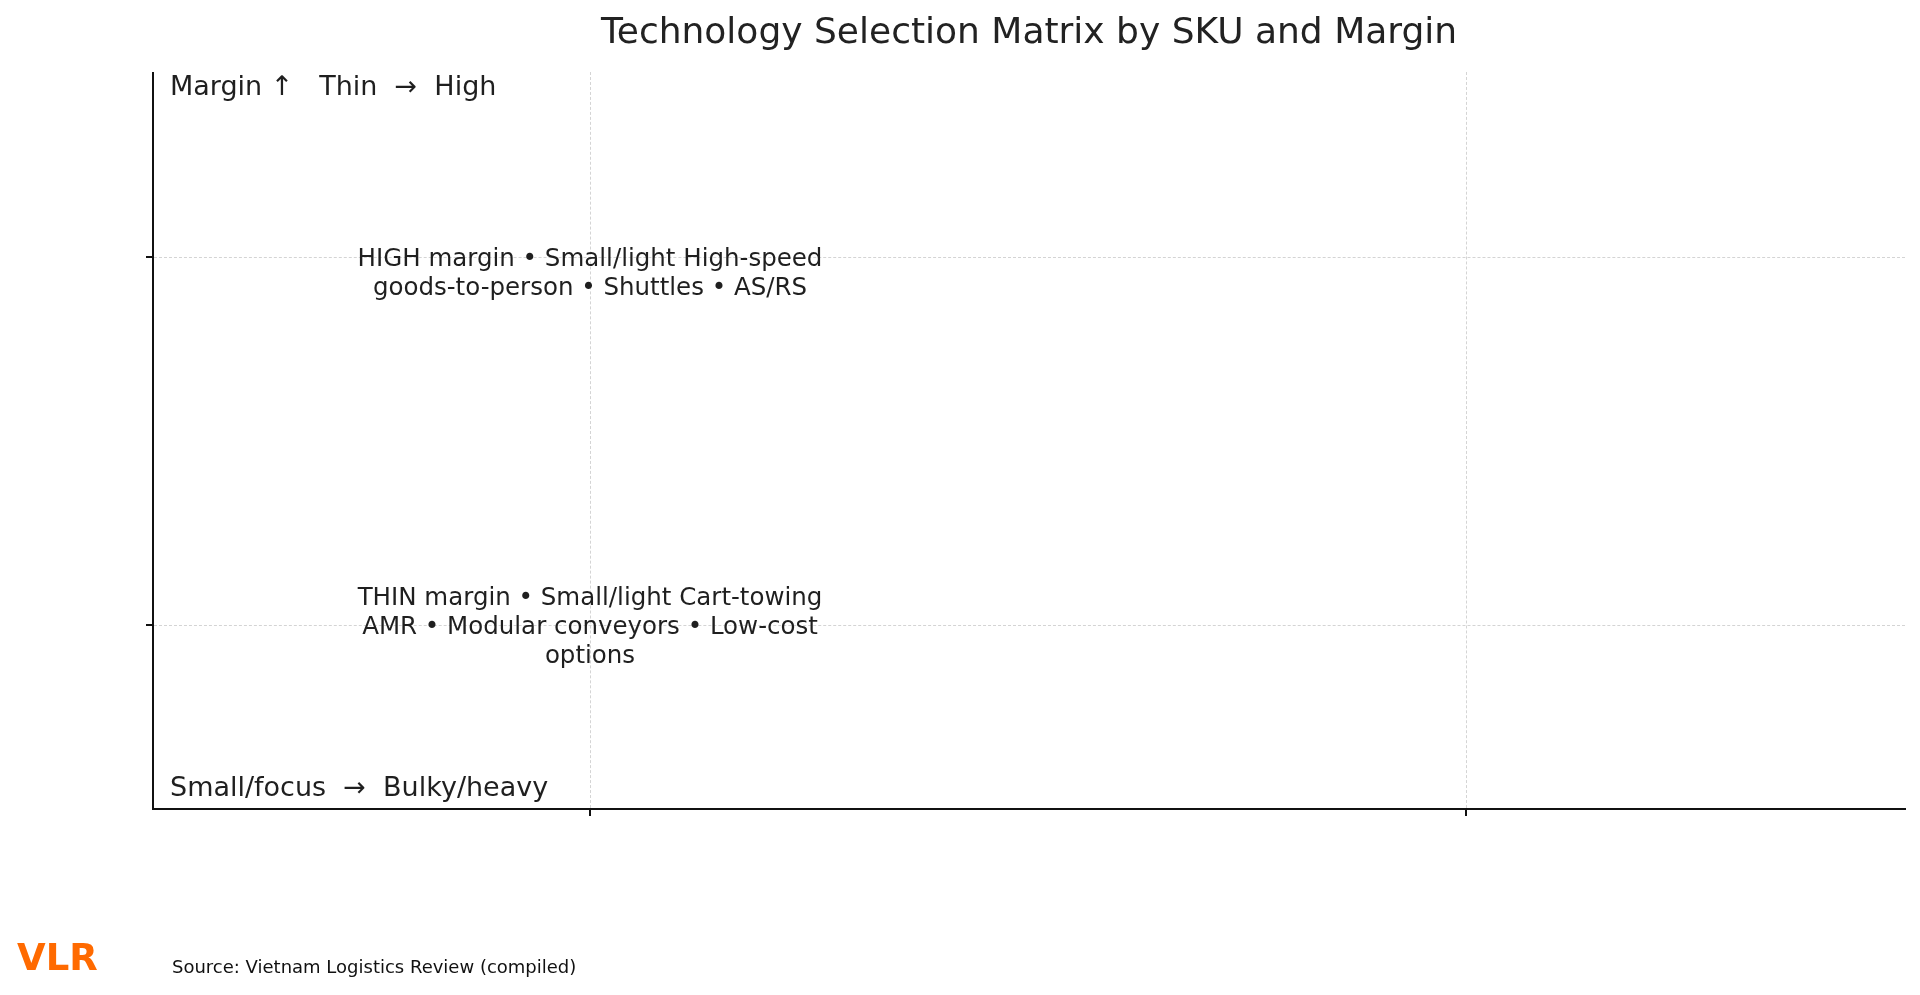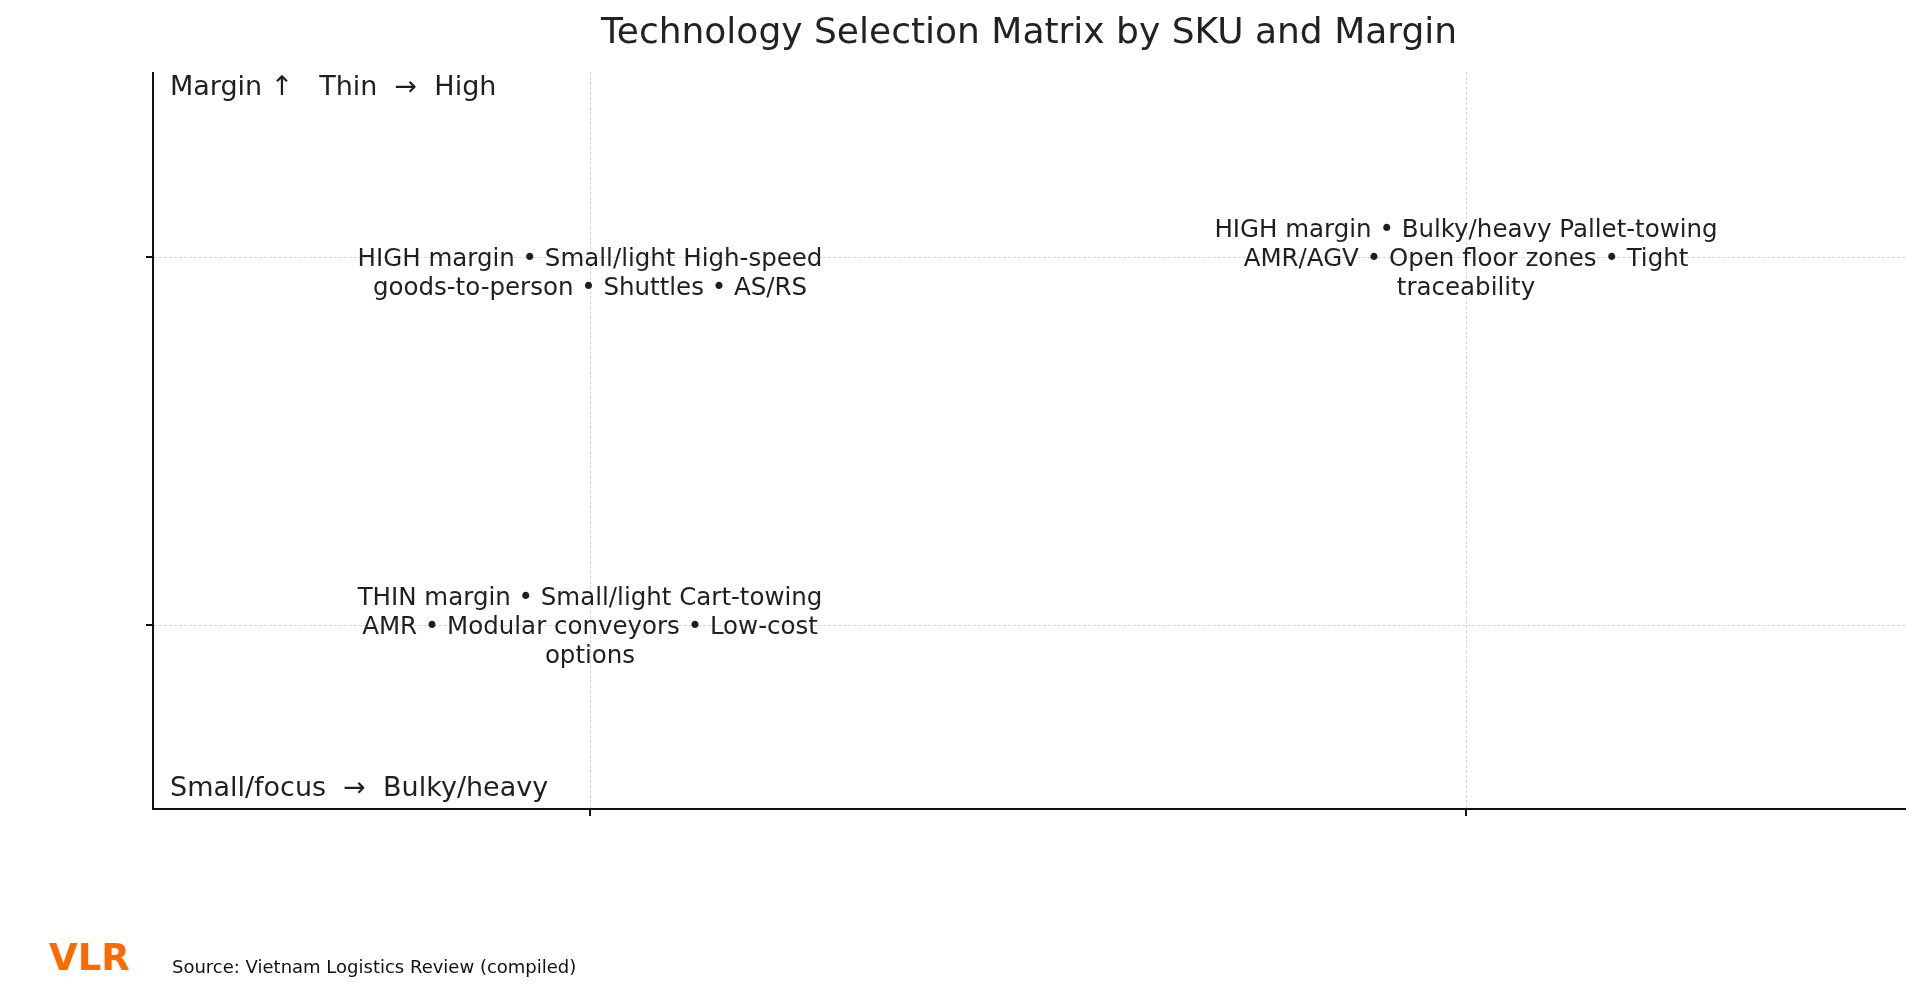--- a/index.html
+++ b/index.html
@@ -97,21 +97,20 @@
     }
     .logo {
       position: absolute;
       left: 17px;
       top: 936px;
       font-family: "DejaVu Sans", sans-serif;
       font-weight: bold;
       font-size: 37px;
       line-height: 44px;
       letter-spacing: 0px;
-      margin-left: 32px;
     }
     .source {
       position: absolute;
       left: 172px;
       top: 954px;
       font-size: 18px;
       line-height: 26px;
       color: #111111;
       white-space: nowrap;
     }
@@ -133,18 +132,17 @@
 
   <div class="tick-y" style="top:256px;"></div>
   <div class="tick-y" style="top:624px;"></div>
   <div class="tick-x" style="left:589px;"></div>
   <div class="tick-x" style="left:1465px;"></div>
 
   <div class="corner-label" style="top:70px;">Margin ↑   Thin  →  High</div>
   <div class="corner-label" style="top:771px;">Small/focus  →  Bulky/heavy</div>
 
   <div class="quad" style="left:590px; top:272px; width:500px; margin-left:-250px;">HIGH margin • Small/light High-speed goods-to-person • Shuttles • AS/RS</div>
-  <div class="quad" style="left:1466px; top:257px; width:540px; margin-left:-270px;">HIGH margin • Bulky/heavy Pallet-towing AMR/AGV • Open floor zones • Tight traceability</div>
   <div class="quad" style="left:590px; top:625px; width:500px; margin-left:-250px;">THIN margin • Small/light Cart-towing AMR • Modular conveyors • Low-cost options</div>
 </div>
 
 <div class="logo" style="color:#FF6A00;">VLR</div>
 <div class="source">Source: Vietnam Logistics Review (compiled)</div>
 
 </body></html>

